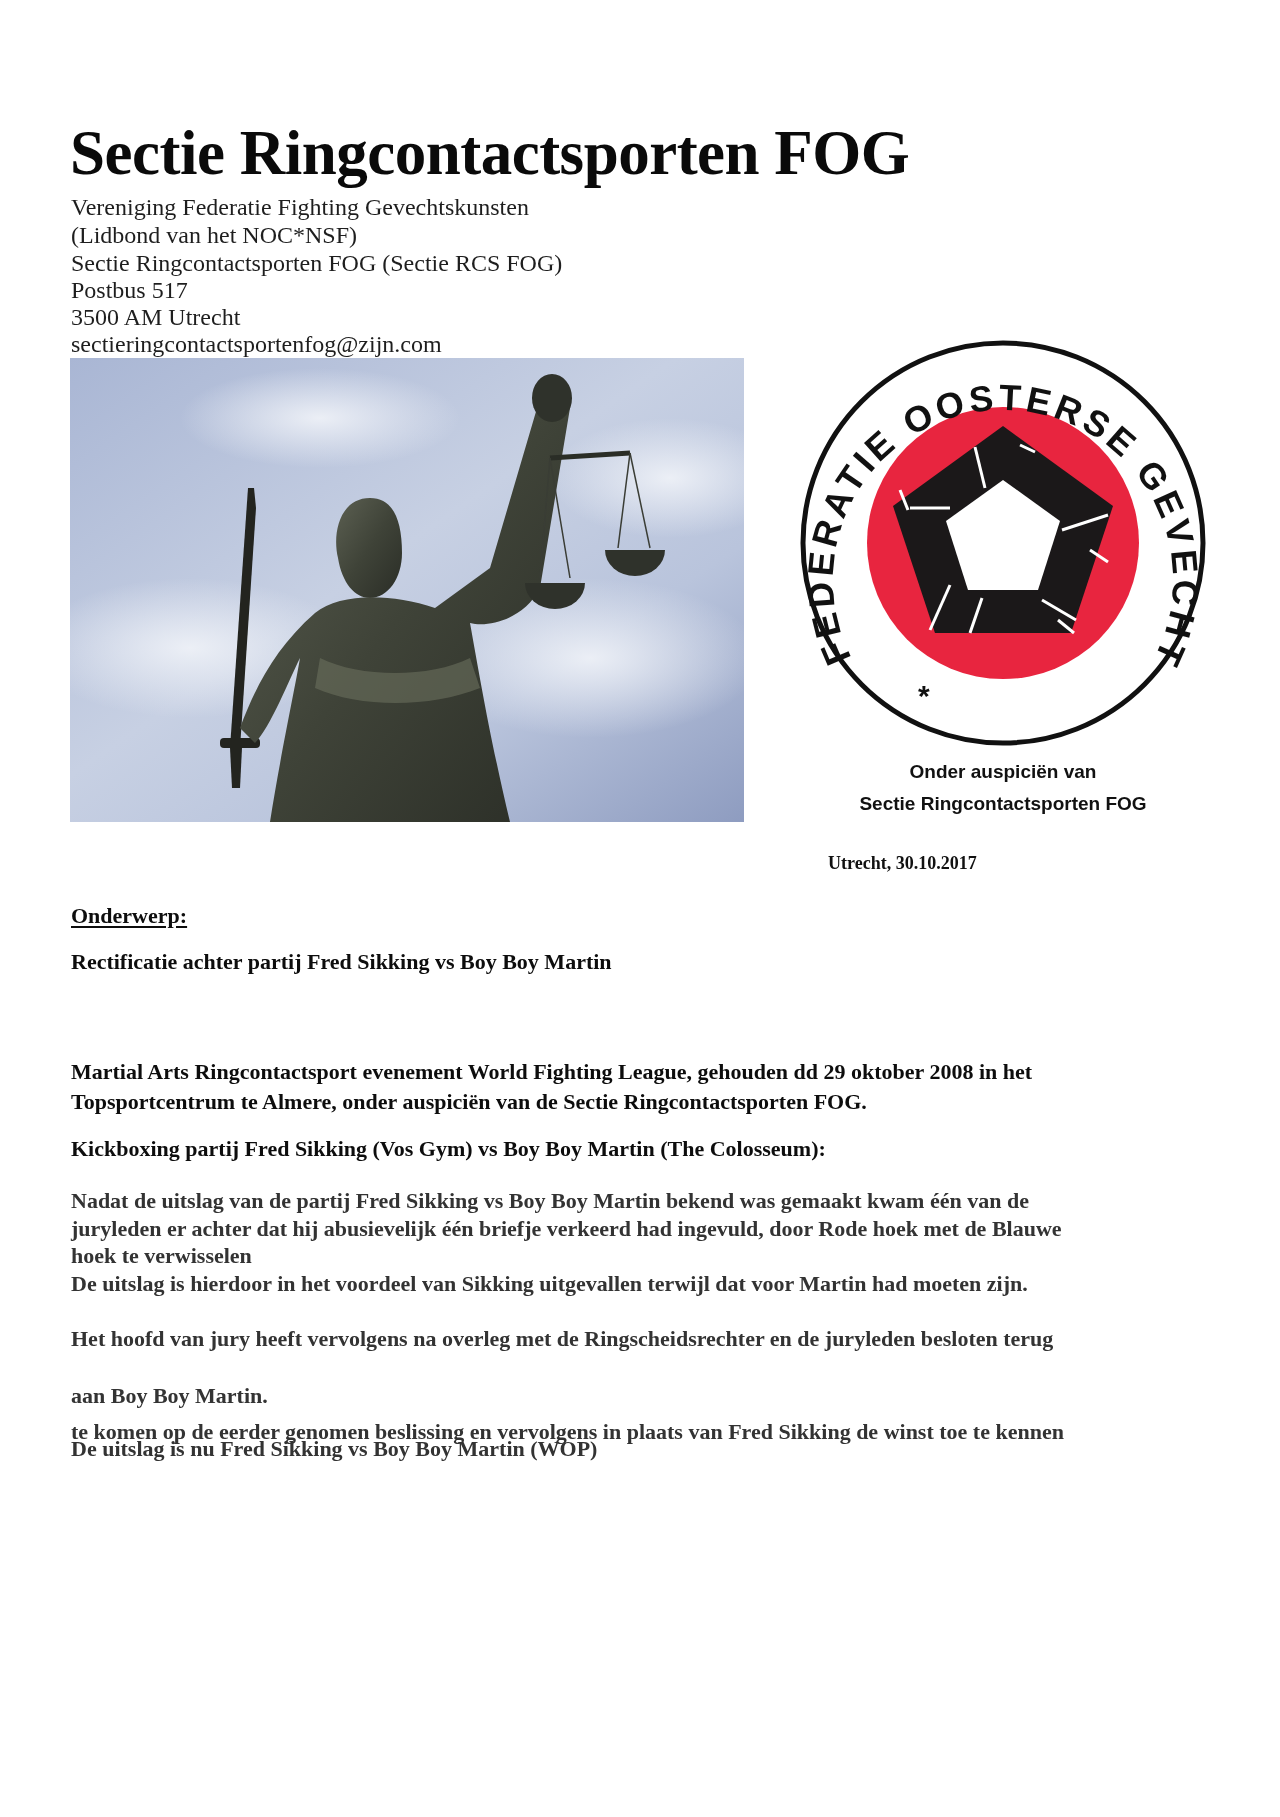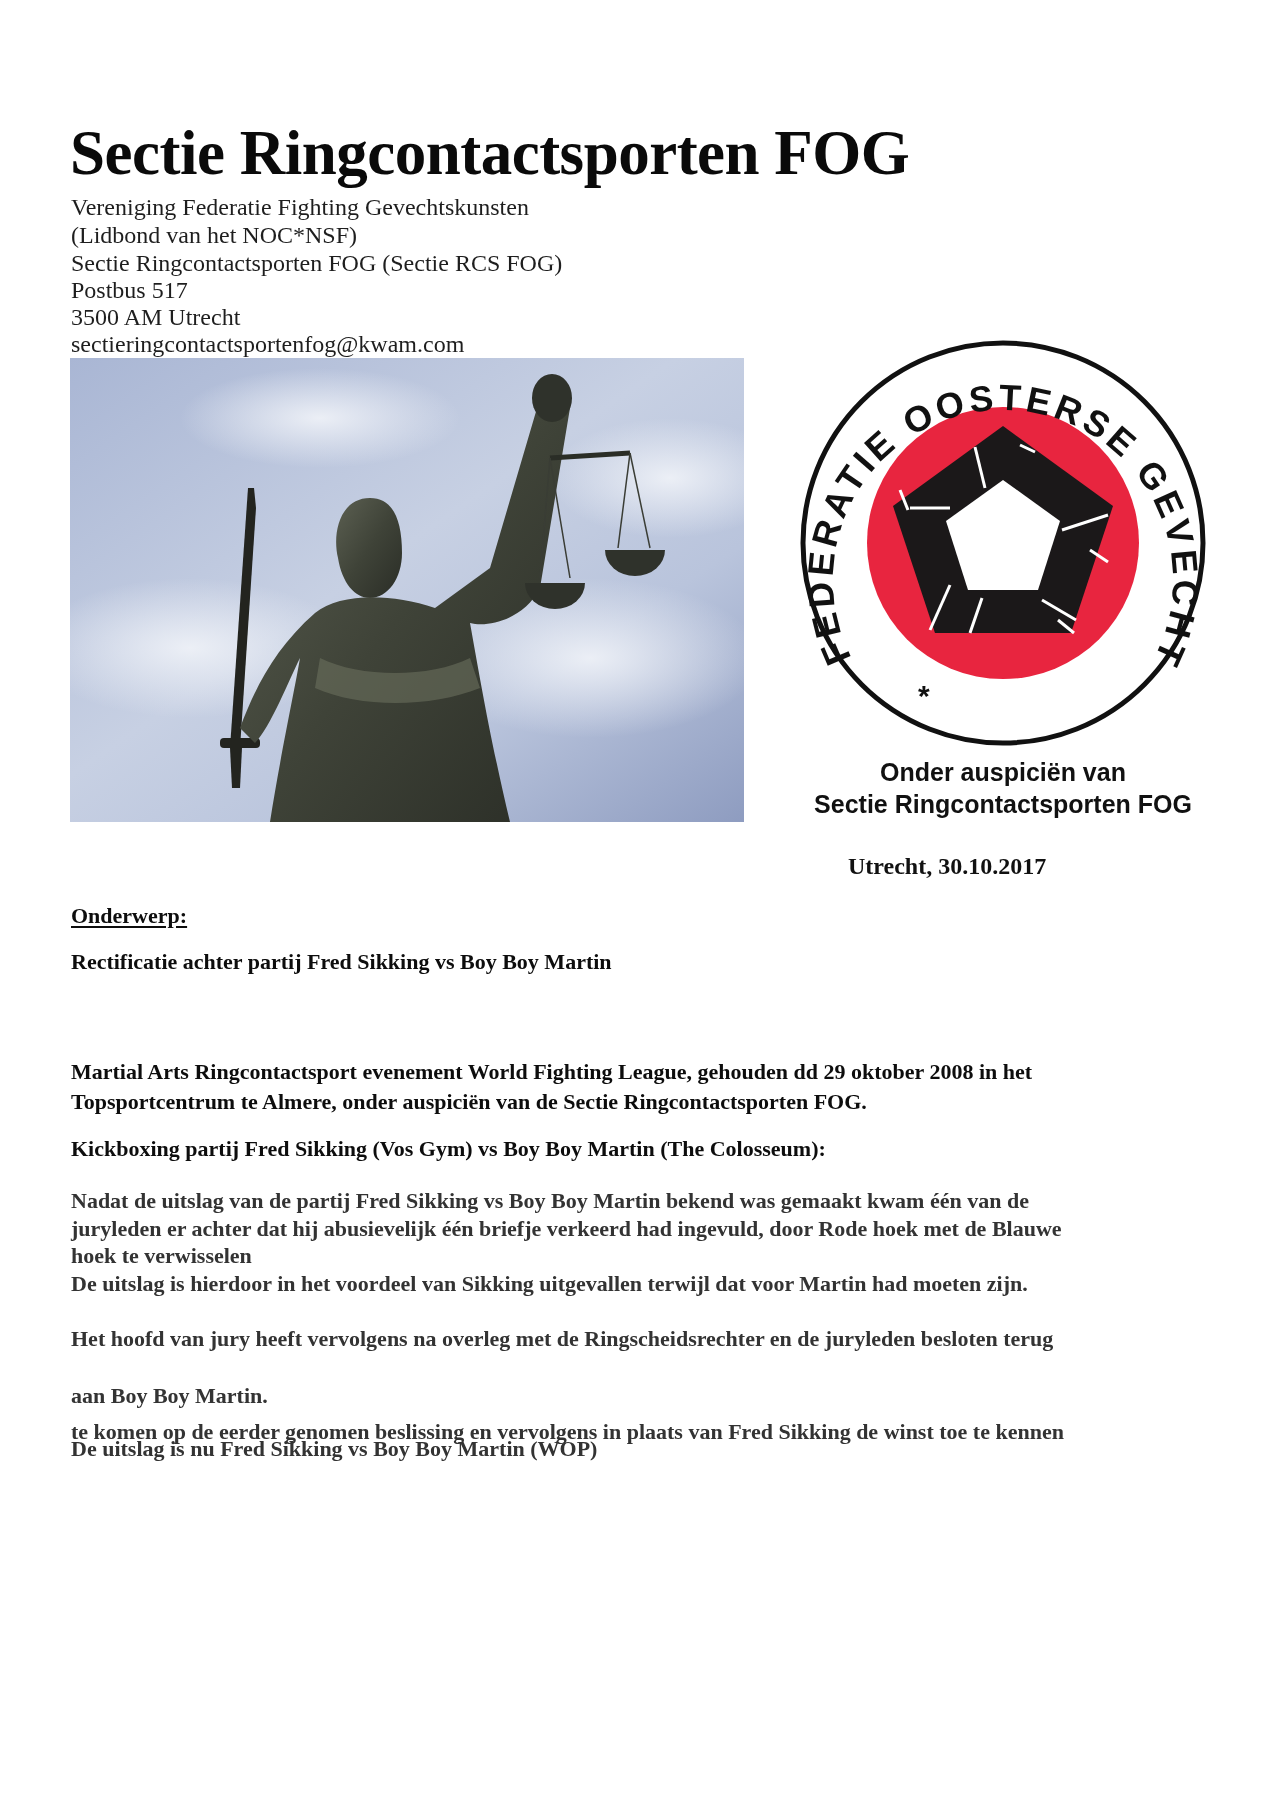--- a/index.html
+++ b/index.html
@@ -6,39 +6,39 @@
     body { width: 1280px; height: 1817px; position: relative; overflow: hidden; }
     .abs { position: absolute; white-space: nowrap; }
     .serif { font-family: "Liberation Serif", "DejaVu Serif", serif; }
     .sans { font-family: "Liberation Sans", "DejaVu Sans", sans-serif; }
 
     #title { left: 70px; top: 118px; font-size: 63px; font-weight: bold; color: #0a0a0a; letter-spacing: -0.5px; line-height: 70px; }
     .addr { left: 71px; font-size: 24px; color: #1e1e1e; line-height: 28px; }
 
     #photo { left: 70px; top: 358px; width: 674px; height: 464px; overflow: hidden; }
     #logo { left: 790px; top: 340px; width: 425px; height: 410px; }
-    .caption { font-size: 25px; font-weight: bold; color: #111; text-align: center; width: 430px; left: 788px; line-height: 30px; }
-    #date { left: 848px; top: 853px; font-size: 24px; font-weight: bold; color: #111; }
+    .caption { font-size: 19px; font-weight: bold; color: #111; text-align: center; width: 430px; left: 788px; line-height: 30px; }
+    #date { left: 828px; top: 853px; font-size: 18px; font-weight: bold; color: #111; }
 
     .bold22 { font-size: 22px; font-weight: bold; line-height: 26px; }
     .dark { color: #0d0d0d; }
     .gray { color: #333333; }
     #subject-label { text-decoration: underline; text-underline-offset: 3px; }
   </style>
 </head>
 <body>
 
 <div id="title" class="abs serif">Sectie Ringcontactsporten FOG</div>
 
 <div class="abs serif addr" style="top:193px">Vereniging Federatie Fighting Gevechtskunsten</div>
 <div class="abs serif addr" style="top:221px">(Lidbond van het NOC*NSF)</div>
 <div class="abs serif addr" style="top:249px">Sectie Ringcontactsporten FOG (Sectie RCS FOG)</div>
 <div class="abs serif addr" style="top:276px">Postbus 517</div>
 <div class="abs serif addr" style="top:303px">3500 AM Utrecht</div>
-<div class="abs serif addr" style="top:330px">sectieringcontactsportenfog@kwam.com</div>
+<div class="abs serif addr" style="top:330px">sectieringcontactsportenfog@zijn.com</div>
 
 <div id="photo" class="abs">
   <svg width="674" height="464" viewBox="0 0 674 464" xmlns="http://www.w3.org/2000/svg">
     <defs>
       <linearGradient id="sky" x1="0" y1="0" x2="1" y2="1">
         <stop offset="0" stop-color="#a9b6d4"></stop>
         <stop offset="0.45" stop-color="#c7d0e3"></stop>
         <stop offset="0.7" stop-color="#b9c4dc"></stop>
         <stop offset="1" stop-color="#8e9cc0"></stop>
       </linearGradient>

